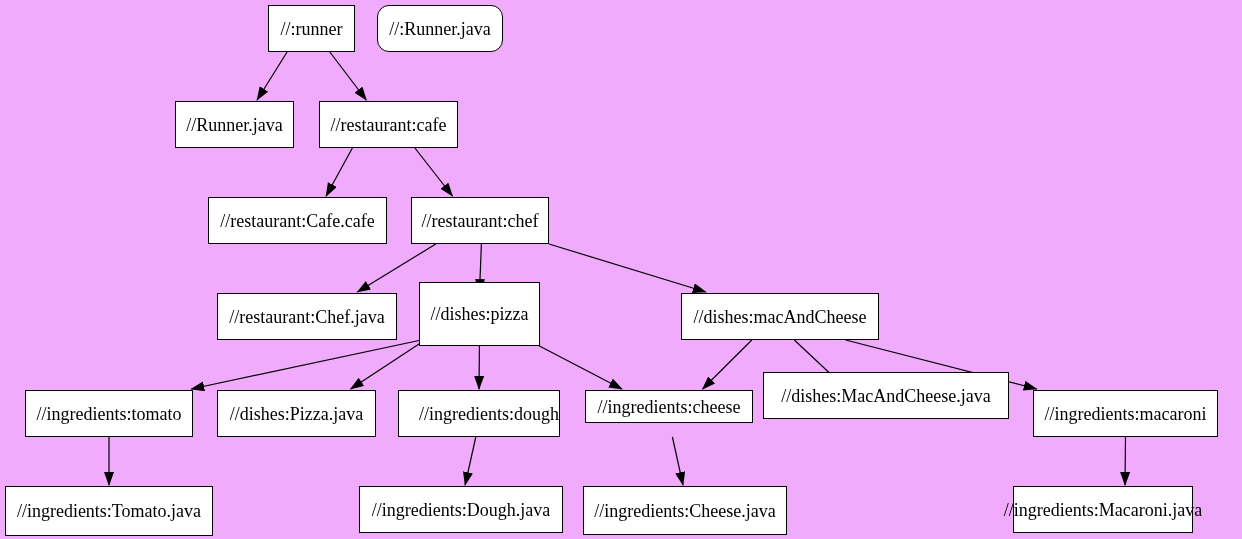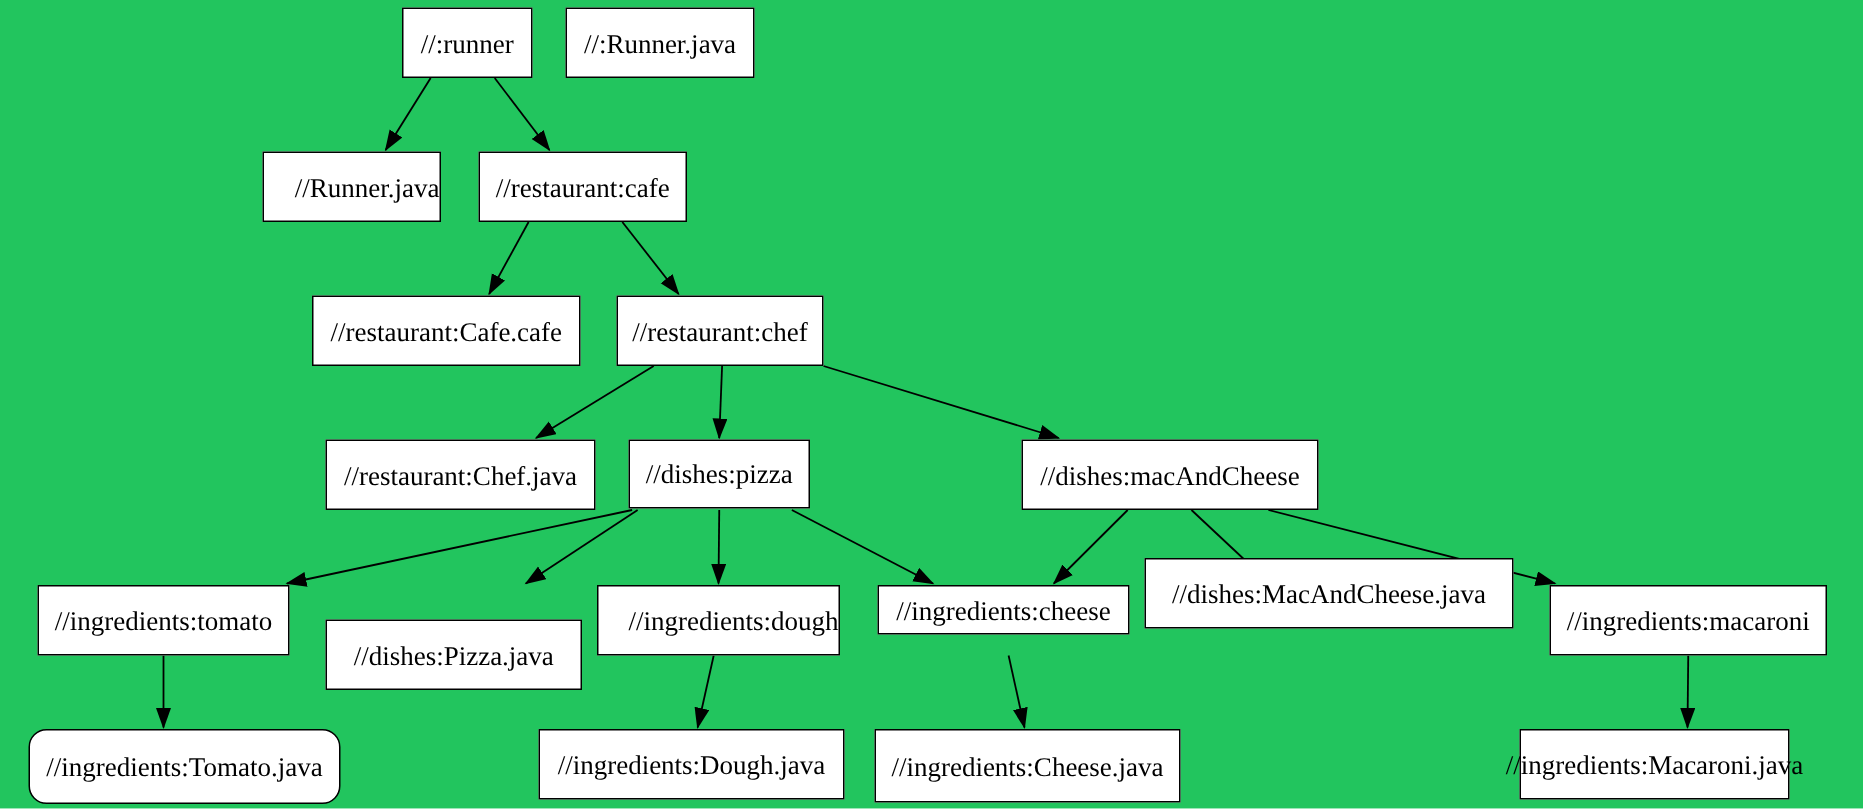--- a/index.html
+++ b/index.html
@@ -7,21 +7,21 @@
     padding: 0;
     background: #ffffff;
     width: 1242px;
     height: 539px;
     overflow: hidden;
   }
   .graph {
     position: relative;
     width: 1242px;
     height: 539px;
-    background: #22c55e;
+    background: #f0abfc;
     font-family: "Liberation Serif", "DejaVu Serif", serif;
   }
   .edge-layer {
     position: absolute;
     left: 0;
     top: 0;
     width: 1242px;
     height: 539px;
     z-index: 1;
   }
@@ -74,63 +74,63 @@
         <line x1="109.0" y1="437.0" x2="109.0" y2="485.0" marker-end="url(#arrowhead)" stroke="#000000"></line>
         <line x1="475.8" y1="437.0" x2="465.1" y2="485.0" marker-end="url(#arrowhead)" stroke="#000000"></line>
         <line x1="672.4" y1="437.0" x2="683.0" y2="485.0" marker-end="url(#arrowhead)" stroke="#000000"></line>
         <line x1="1125.5" y1="437.0" x2="1125.0" y2="485.0" marker-end="url(#arrowhead)" stroke="#000000"></line>
       </g>
   </svg>
   <div id="nodes">
       <div class="node" style="left: 268px; top: 5px; width: 87px; height: 47px;">
         <span class="node-label">//:runner</span>
       </div>
-      <div class="node" style="left: 377px; top: 5px; width: 126px; height: 47px;">
+      <div class="node" style="left: 377px; top: 5px; width: 126px; height: 47px; border-radius: 12px;">
         <span class="node-label">//:Runner.java</span>
       </div>
-      <div class="node" style="left: 175px; top: 101px; width: 119px; height: 47px; justify-content: flex-end;">
+      <div class="node" style="left: 175px; top: 101px; width: 119px; height: 47px;">
         <span class="node-label">//Runner.java</span>
       </div>
       <div class="node" style="left: 319px; top: 101px; width: 139px; height: 47px;">
         <span class="node-label">//restaurant:cafe</span>
       </div>
       <div class="node" style="left: 208px; top: 197px; width: 179px; height: 47px;">
         <span class="node-label">//restaurant:Cafe.cafe</span>
       </div>
       <div class="node" style="left: 411px; top: 197px; width: 138px; height: 47px;">
         <span class="node-label">//restaurant:chef</span>
       </div>
       <div class="node" style="left: 217px; top: 293px; width: 180px; height: 47px;">
         <span class="node-label">//restaurant:Chef.java</span>
       </div>
-      <div class="node" style="left: 419px; top: 293px; width: 121px; height: 46px;">
+      <div class="node" style="left: 419px; top: 282px; width: 121px; height: 64px;">
         <span class="node-label">//dishes:pizza</span>
       </div>
       <div class="node" style="left: 681px; top: 293px; width: 198px; height: 47px;">
         <span class="node-label">//dishes:macAndCheese</span>
       </div>
       <div class="node" style="left: 25px; top: 390px; width: 168px; height: 47px;">
         <span class="node-label">//ingredients:tomato</span>
       </div>
-      <div class="node" style="left: 217px; top: 413px; width: 171px; height: 47px;">
+      <div class="node" style="left: 217px; top: 390px; width: 159px; height: 47px;">
         <span class="node-label">//dishes:Pizza.java</span>
       </div>
       <div class="node" style="left: 398px; top: 390px; width: 162px; height: 47px; padding-left: 20px;">
         <span class="node-label">//ingredients:dough</span>
       </div>
       <div class="node" style="left: 585px; top: 390px; width: 168px; height: 33px;">
         <span class="node-label">//ingredients:cheese</span>
       </div>
       <div class="node" style="left: 763px; top: 372px; width: 246px; height: 47px;">
         <span class="node-label">//dishes:MacAndCheese.java</span>
       </div>
       <div class="node" style="left: 1033px; top: 390px; width: 185px; height: 47px;">
         <span class="node-label">//ingredients:macaroni</span>
       </div>
-      <div class="node" style="left: 19px; top: 486px; width: 208px; height: 50px; border-radius: 12px;">
+      <div class="node" style="left: 5px; top: 486px; width: 208px; height: 50px;">
         <span class="node-label">//ingredients:Tomato.java</span>
       </div>
       <div class="node" style="left: 359px; top: 486px; width: 204px; height: 47px;">
         <span class="node-label">//ingredients:Dough.java</span>
       </div>
       <div class="node" style="left: 583px; top: 486px; width: 204px; height: 49px;">
         <span class="node-label">//ingredients:Cheese.java</span>
       </div>
       <div class="node" style="left: 1013px; top: 486px; width: 180px; height: 47px;">
         <span class="node-label">//ingredients:Macaroni.java</span>

